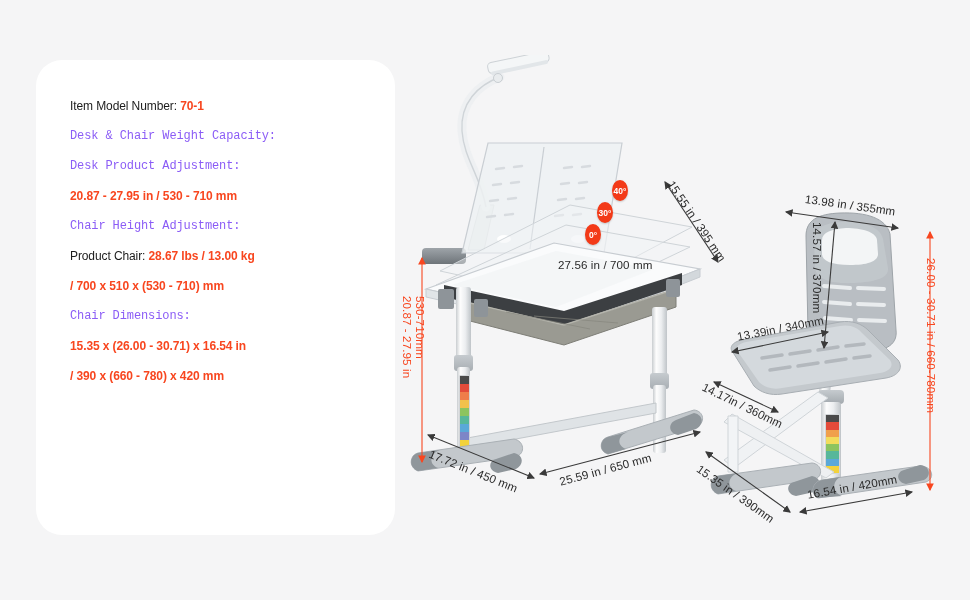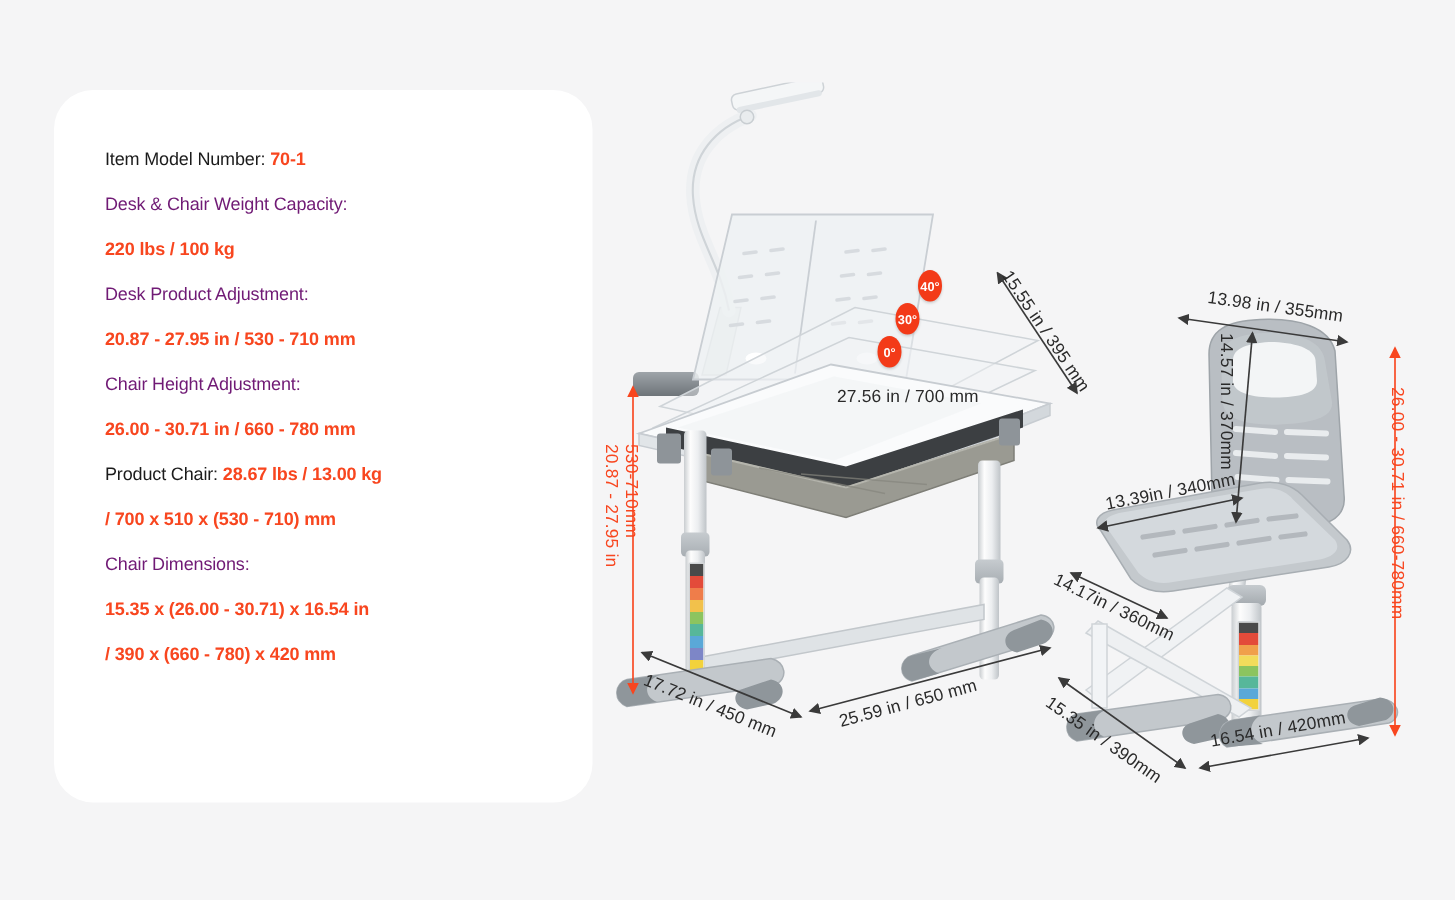--- a/index.html
+++ b/index.html
@@ -46,21 +46,22 @@
   }
   .spec-line .val {
     color: #f8461f;
     font-weight: 700;
   }
   .spec-line.value-only {
     color: #f8461f;
     font-weight: 700;
   }
   .spec-line.label-only {
-    color: #701a75;
+    color: #8b5cf6;
+    font-family: Liberation Mono, monospace;
   }
 
   
   .dim {
     position: absolute;
     font-size: 11.6px;
     color: #2a2a2a;
     white-space: nowrap;
     letter-spacing: 0.1px;
   }
@@ -125,25 +126,23 @@
 </style>
 </head>
 <body>
 
 <div class="stage">
 
   <div class="spec-card">
     <div class="spec-list">
       <div class="spec-line"><span>Item Model Number: </span><span class="val">70-1</span></div>
       <div class="spec-line label-only">Desk &amp; Chair Weight Capacity:</div>
-      <div class="spec-line value-only"> 220 lbs / 100 kg</div>
       <div class="spec-line label-only">Desk Product Adjustment:</div>
       <div class="spec-line value-only">20.87 - 27.95 in / 530 - 710 mm</div>
       <div class="spec-line label-only">Chair Height Adjustment:</div>
-      <div class="spec-line value-only">26.00 - 30.71 in / 660 - 780 mm</div>
       <div class="spec-line"><span>Product Chair: </span><span class="val">28.67 lbs / 13.00 kg</span></div>
       <div class="spec-line value-only">/ 700 x 510 x (530 - 710) mm</div>
       <div class="spec-line label-only">Chair Dimensions:</div>
       <div class="spec-line value-only">15.35 x (26.00 - 30.71) x 16.54 in</div>
       <div class="spec-line value-only">/ 390 x (660 - 780) x 420 mm</div>
     </div>
   </div>
 
   <div class="desk-art">
 

